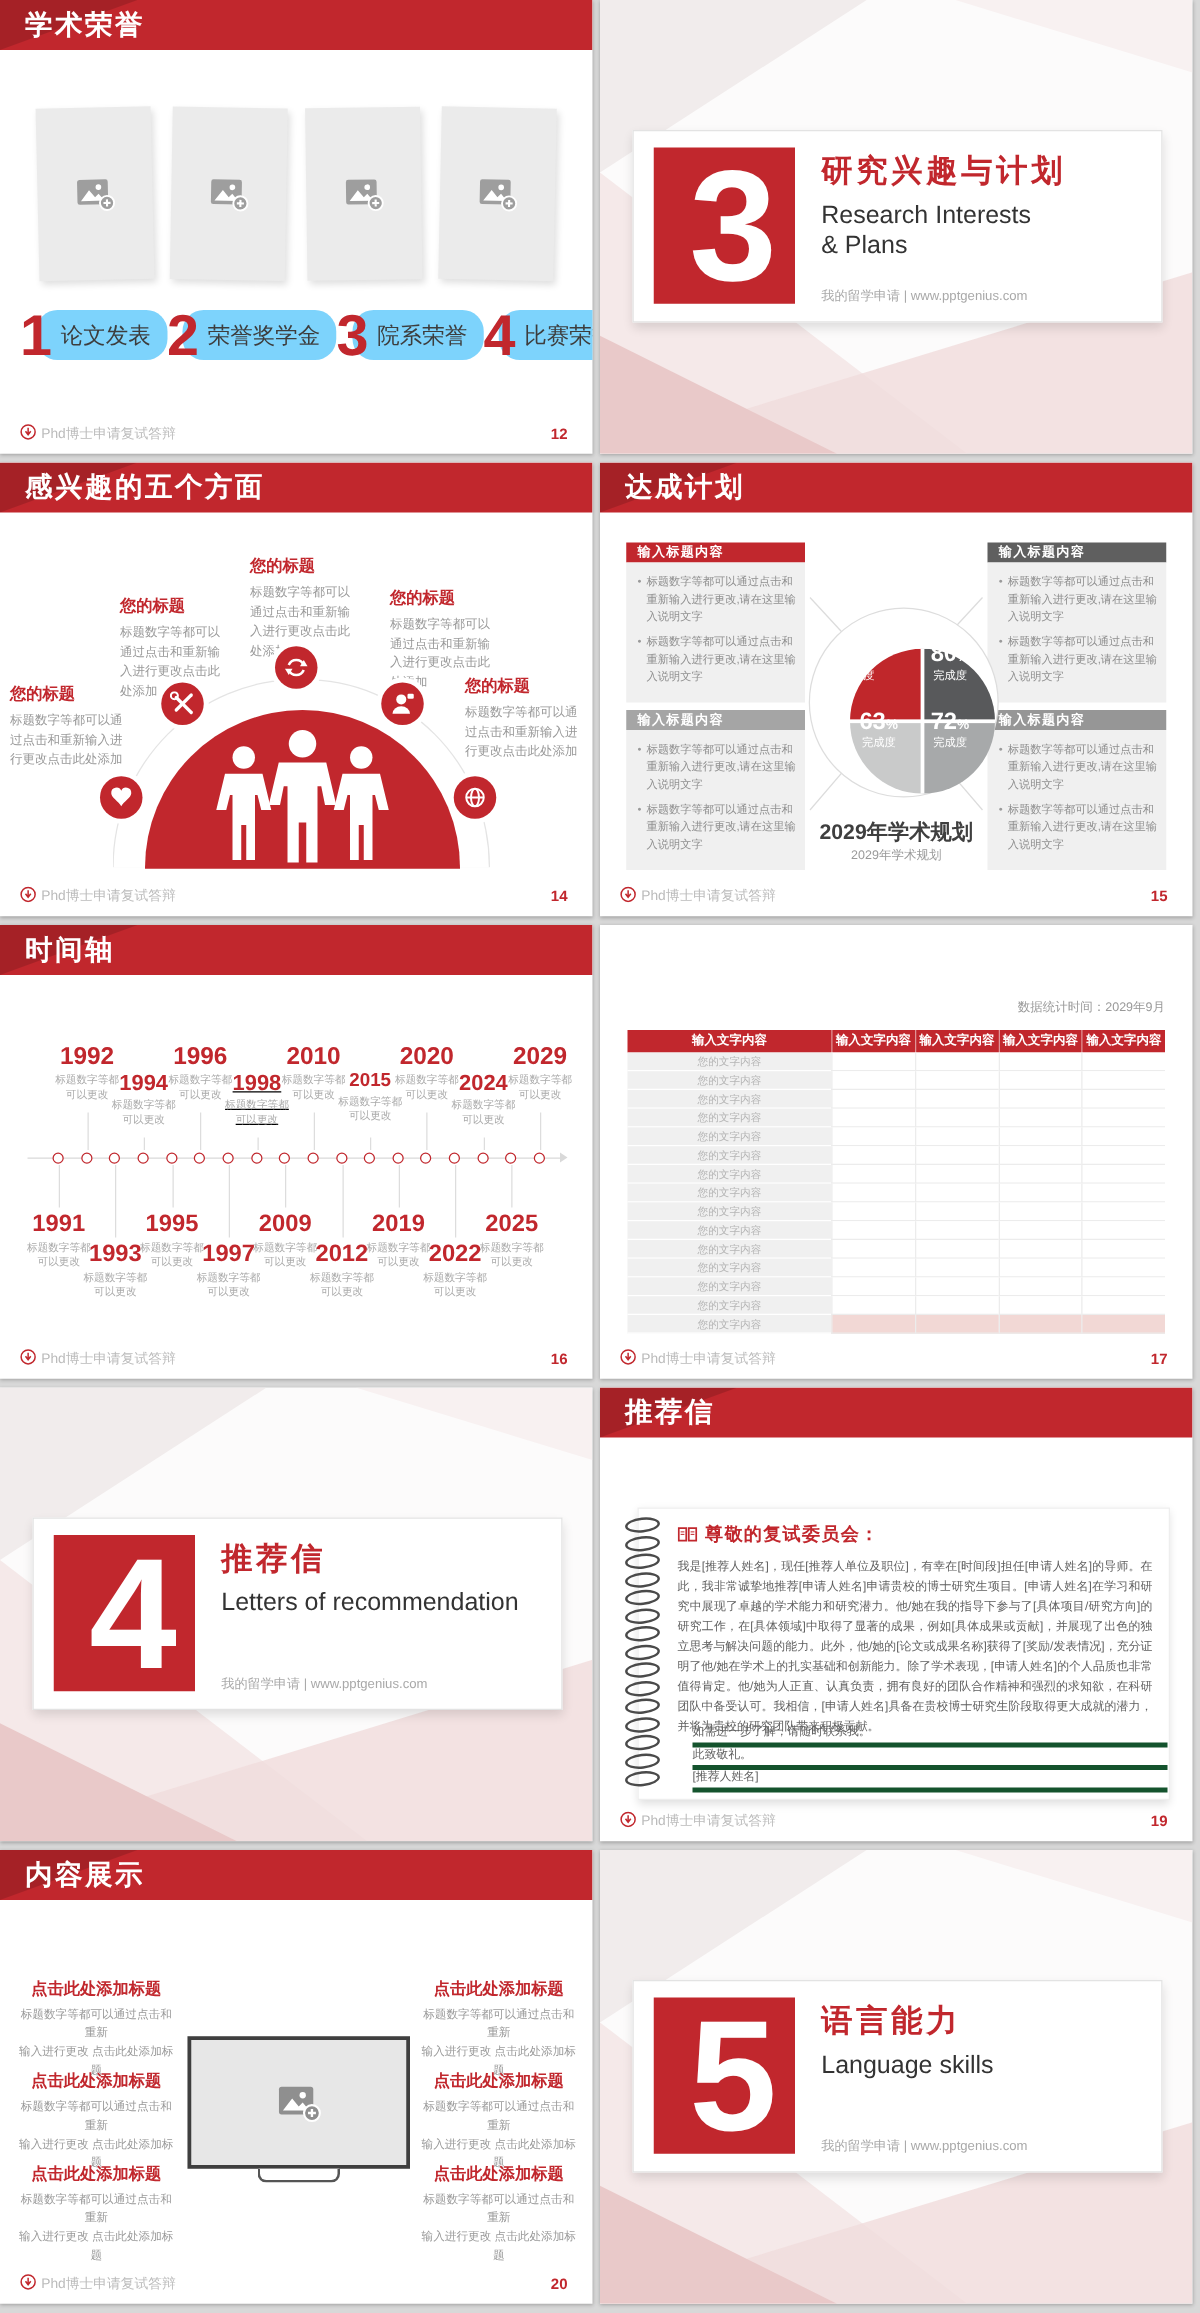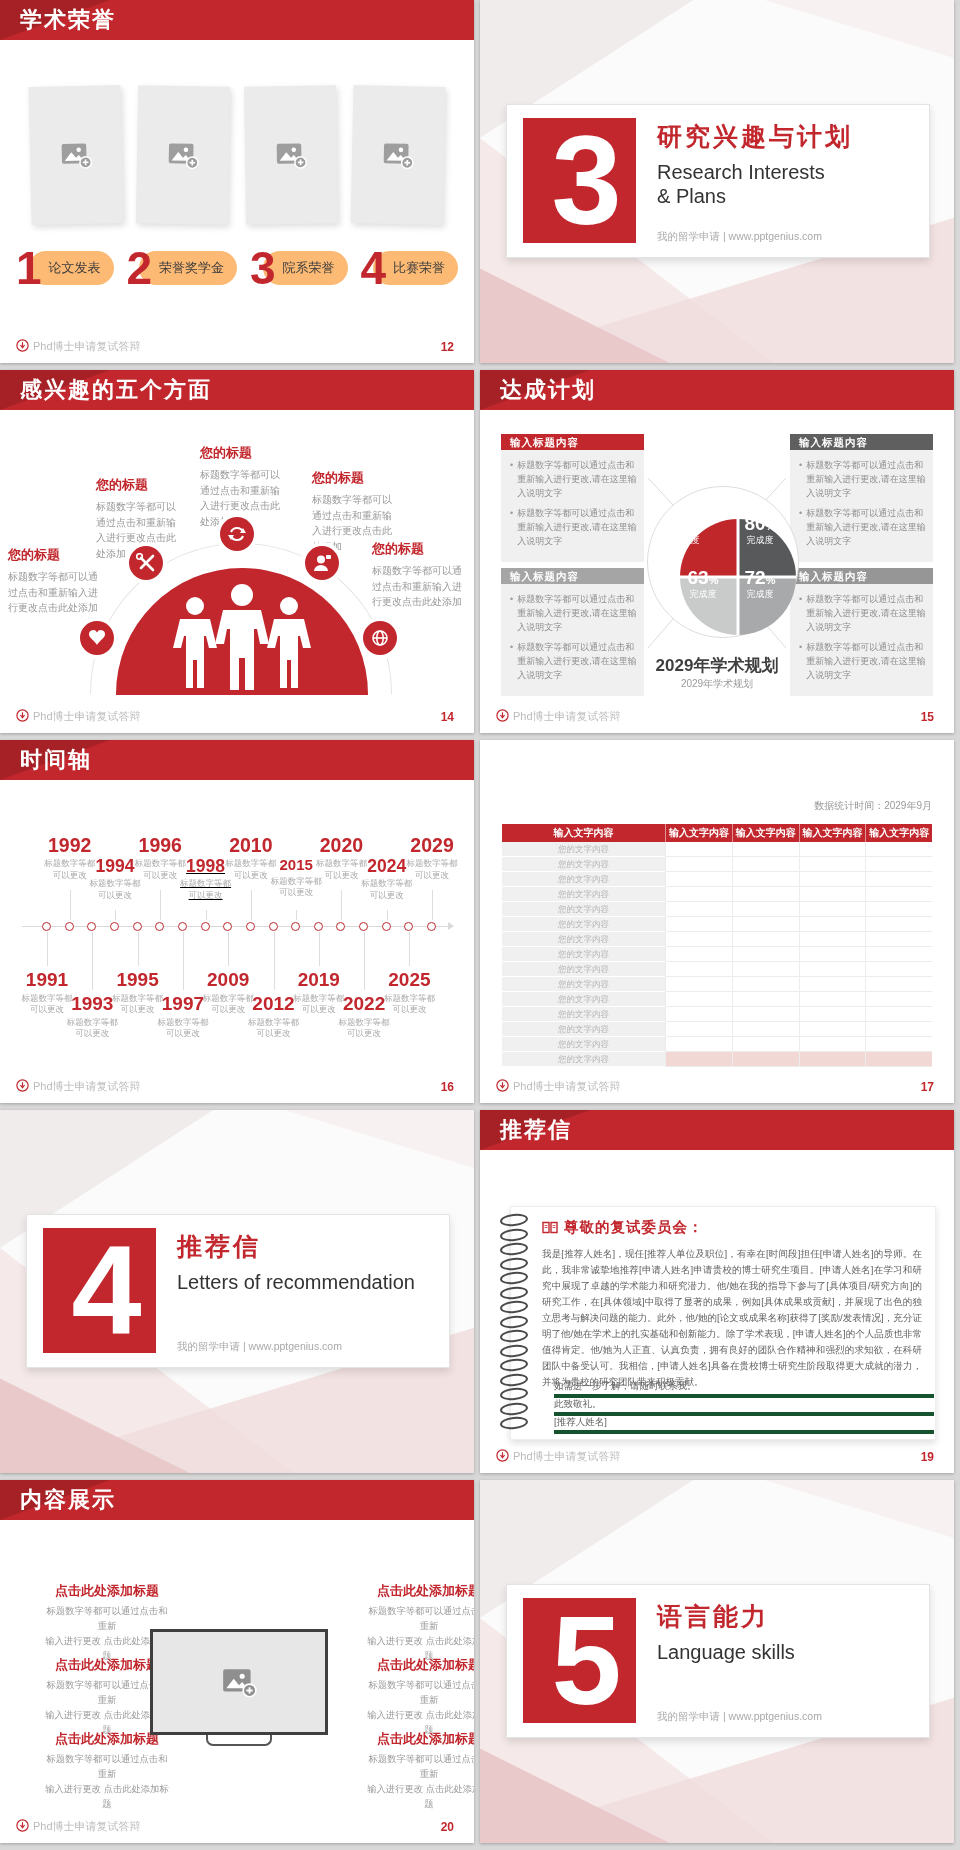--- a/index.html
+++ b/index.html
@@ -12,21 +12,21 @@
   .sl-title{position:absolute;left:20px;top:0;line-height:40px;color:#fff;font-size:22px;font-weight:bold;letter-spacing:2px;}
   .sl-foot{position:absolute;left:16px;right:20px;bottom:8px;height:16px;font-size:11px;color:#bbb;z-index:6;}
   .sl-foot svg{vertical-align:-2px;margin-right:4px;}
   .page-num{position:absolute;right:0;top:1px;color:#c1272d;font-weight:bold;font-size:12px;}
   
   .photo-row{position:absolute;left:30px;right:30px;top:86px;height:142px;display:flex;justify-content:space-between;z-index:1;}
   .photo-card{width:92px;height:138px;background:#ebebeb;box-shadow:2px 3px 6px rgba(0,0,0,.13);display:flex;align-items:center;justify-content:center;}
   .honor-row{position:absolute;left:16px;right:16px;top:242px;height:52px;display:flex;justify-content:space-between;align-items:center;}
   .honor-item{display:flex;align-items:center;}
   .honor-num{font-size:46px;font-weight:800;color:#c1272d;z-index:2;margin-right:-13px;line-height:1;}
-  .honor-pill{background:#fdba74;border-radius:17px;padding:8px 13px 8px 20px;font-size:13px;color:#3d3d3d;white-space:nowrap;}
+  .honor-pill{background:#7dd3fc;border-radius:17px;padding:8px 13px 8px 20px;font-size:18px;color:#3d3d3d;white-space:nowrap;}
   
   .divider{background:#fcfbfb;}
   .div-bg,.div-bg i{position:absolute;inset:0;display:block;}
   .div-bg .t1{background:#f5e9e9;clip-path:polygon(0 100%,0 38%,62% 100%);}
   .div-bg .t2{background:#f0dcdc;clip-path:polygon(0 100%,100% 60%,100% 100%);opacity:.8;}
   .div-bg .t3{background:#e9c9c9;clip-path:polygon(0 100%,0 74%,40% 100%);}
   .div-bg .t4{background:#f1ecec;clip-path:polygon(0 0,45% 0,0 38%);}
   .div-bg .t5{background:#f8f1f1;clip-path:polygon(60% 0,100% 0,100% 16%);}
   .div-card{position:absolute;left:26px;top:104px;width:422px;height:152px;background:#fff;border:1px solid #e3e3e3;box-shadow:0 4px 8px rgba(0,0,0,.12);}
   .div-num{position:absolute;left:16px;top:13px;width:113px;height:125px;background:#c1272d;overflow:hidden;}
@@ -81,21 +81,21 @@
   .paper{position:absolute;left:30px;top:96px;width:424px;height:232px;background:#fff;border:1px solid #eee;box-shadow:0 3px 7px rgba(0,0,0,.13);}
   .coil{position:absolute;width:24px;height:8px;border:2px solid #4a4a4a;border-radius:50%;transform:rotate(-6deg);z-index:3;left:20px;background:transparent;}
   .letter-head{position:absolute;left:62px;top:108px;z-index:2;display:flex;align-items:center;}
   .letter-head svg{margin-right:6px;}
   .letter-salut{font-size:14.5px;font-weight:bold;color:#c1272d;letter-spacing:1px;}
   .letter-body{position:absolute;left:62px;top:136px;width:380px;font-size:9.5px;line-height:16px;color:#5f5f5f;text-align:justify;z-index:2;}
   .letter-close{position:absolute;left:74px;width:380px;font-size:9.5px;line-height:16px;color:#5f5f5f;border-bottom:4px solid #14532d;z-index:2;}
   
   .monitor{position:absolute;left:150px;top:149px;width:172px;height:100px;border:3px solid #3f3f3f;background:#e7e7e7;display:flex;align-items:center;justify-content:center;z-index:2;}
   .mon-stand{position:absolute;left:206px;top:255px;width:62px;height:9px;border:2px solid #555;border-top:none;border-radius:0 0 7px 7px;background:#fff;z-index:2;}
-  .cd-block{position:absolute;width:126px;text-align:center;margin-left:30px;}
+  .cd-block{position:absolute;width:126px;text-align:center;}
   .cd-title{font-size:13px;font-weight:bold;color:#c1272d;margin-bottom:4px;}
   .cd-body{font-size:9.3px;color:#999;line-height:1.6;}
 </style>
 </head>
 <body>
 
 <div class="page">
 
   <section class="slide content">
     <div class="photo-row">

